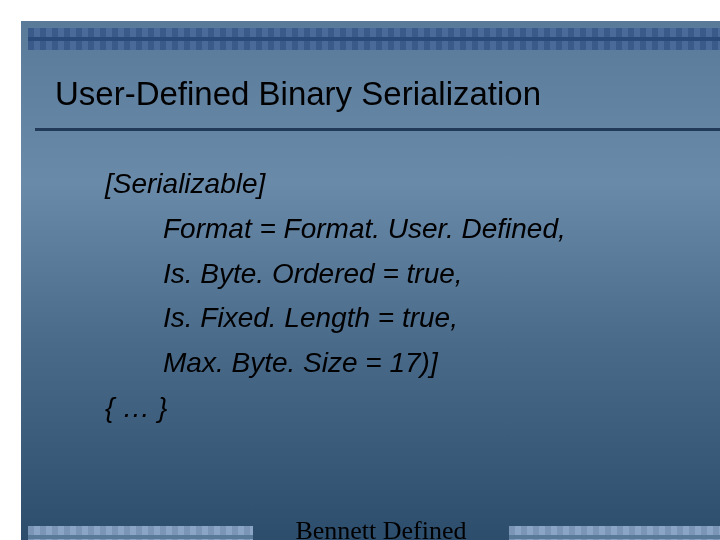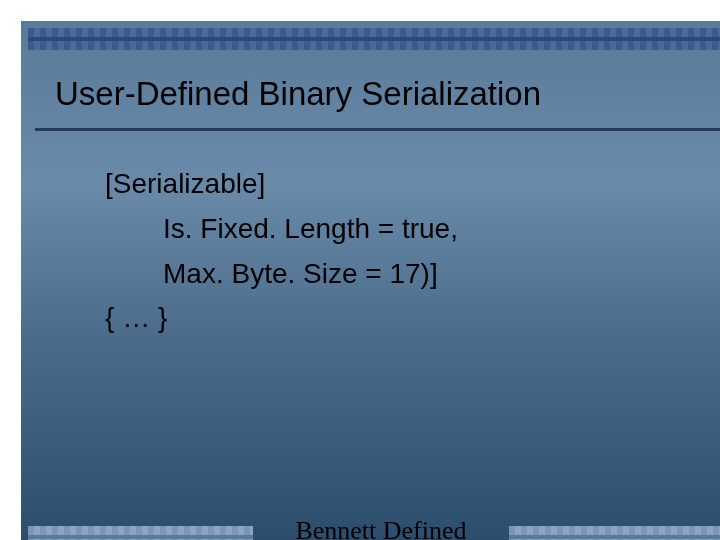--- a/index.html
+++ b/index.html
@@ -54,21 +54,21 @@
   .body-area {
     position: absolute;
     top: 130px;
     left: 70px;
     right: 40px;
     color: #000;
     font-size: 28px;
     line-height: 1.35;
     font-family: Verdana, sans-serif;
   }
-  .code-line { white-space: pre; }
+  .code-line { white-space: pre; font-style: italic; }
   .indent { padding-left: 58px; }
   .footer-area {
     position: absolute;
     bottom: 6px;
     left: 0;
     right: 0;
     height: 34px;
     display: flex;
     align-items: center;
     justify-content: center;
@@ -108,20 +108,22 @@
 
   <div class="top-border"></div>
 
   <div class="title-area">
     <div class="title-text">User-Defined Binary Serialization</div>
     <div class="title-underline"></div>
   </div>
 
   <div class="body-area">
     <div class="code-line">[Serializable]</div>
+    <div class="code-line indent">Format = Format. User. Defined,</div>
+    <div class="code-line indent">Is. Byte. Ordered = true,</div>
     <div class="code-line indent">Is. Fixed. Length = true,</div>
     <div class="code-line indent">Max. Byte. Size = 17)]</div>
     <div class="code-line">{ … }</div>
   </div>
 
   <div class="footer-hatch left"></div>
   <div class="footer-hatch right"></div>
   <div class="footer-area">
     <div class="footer-text">Bennett Defined</div>
   </div>

